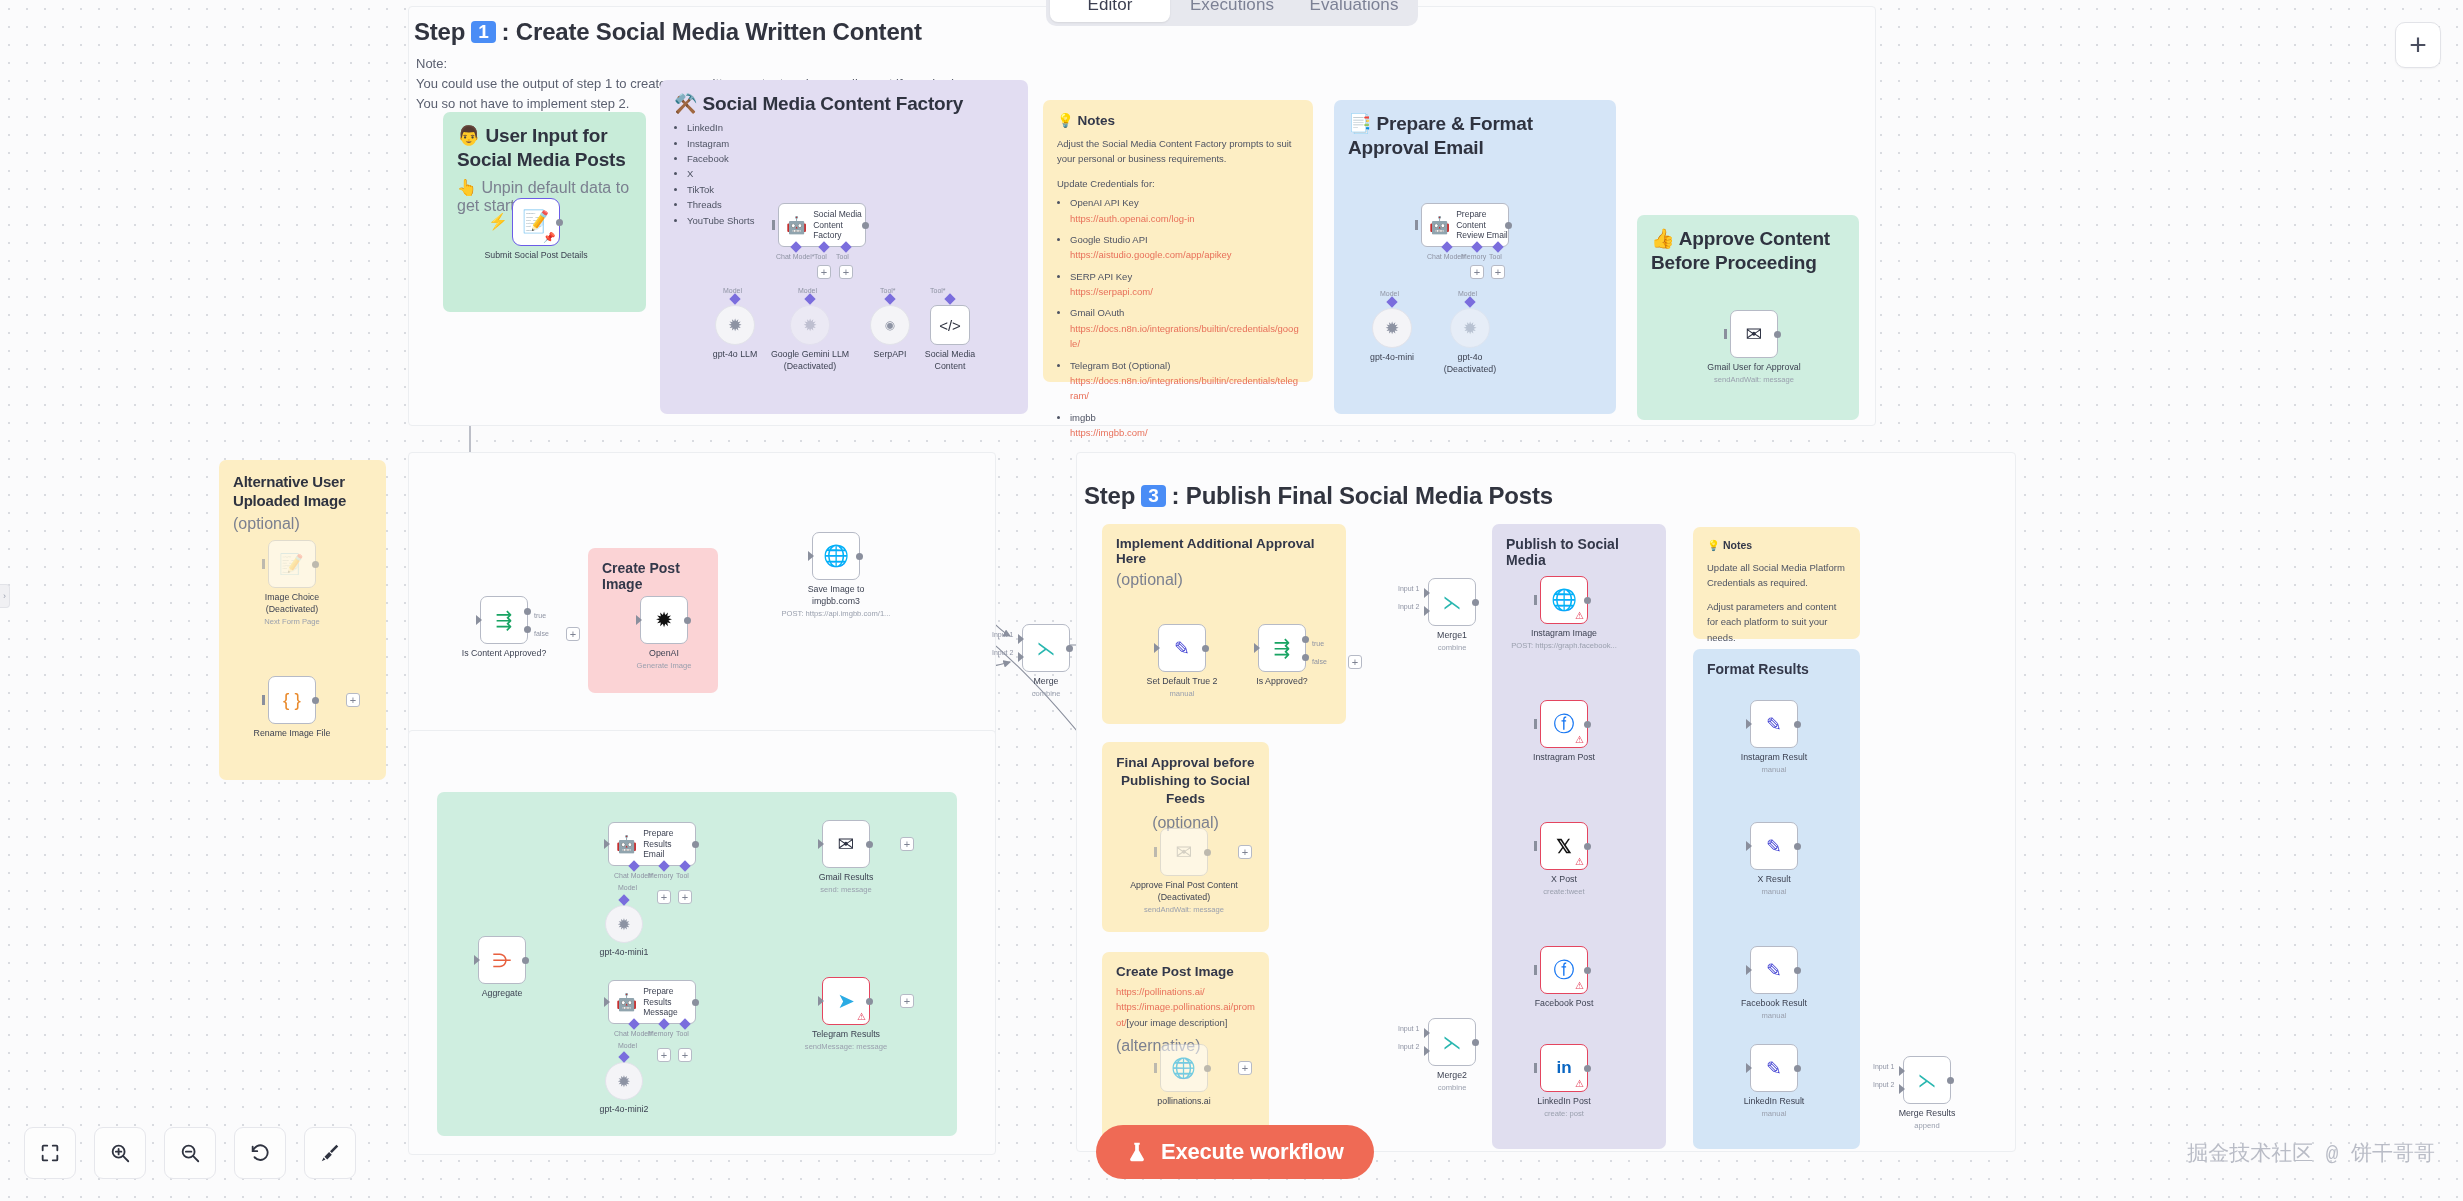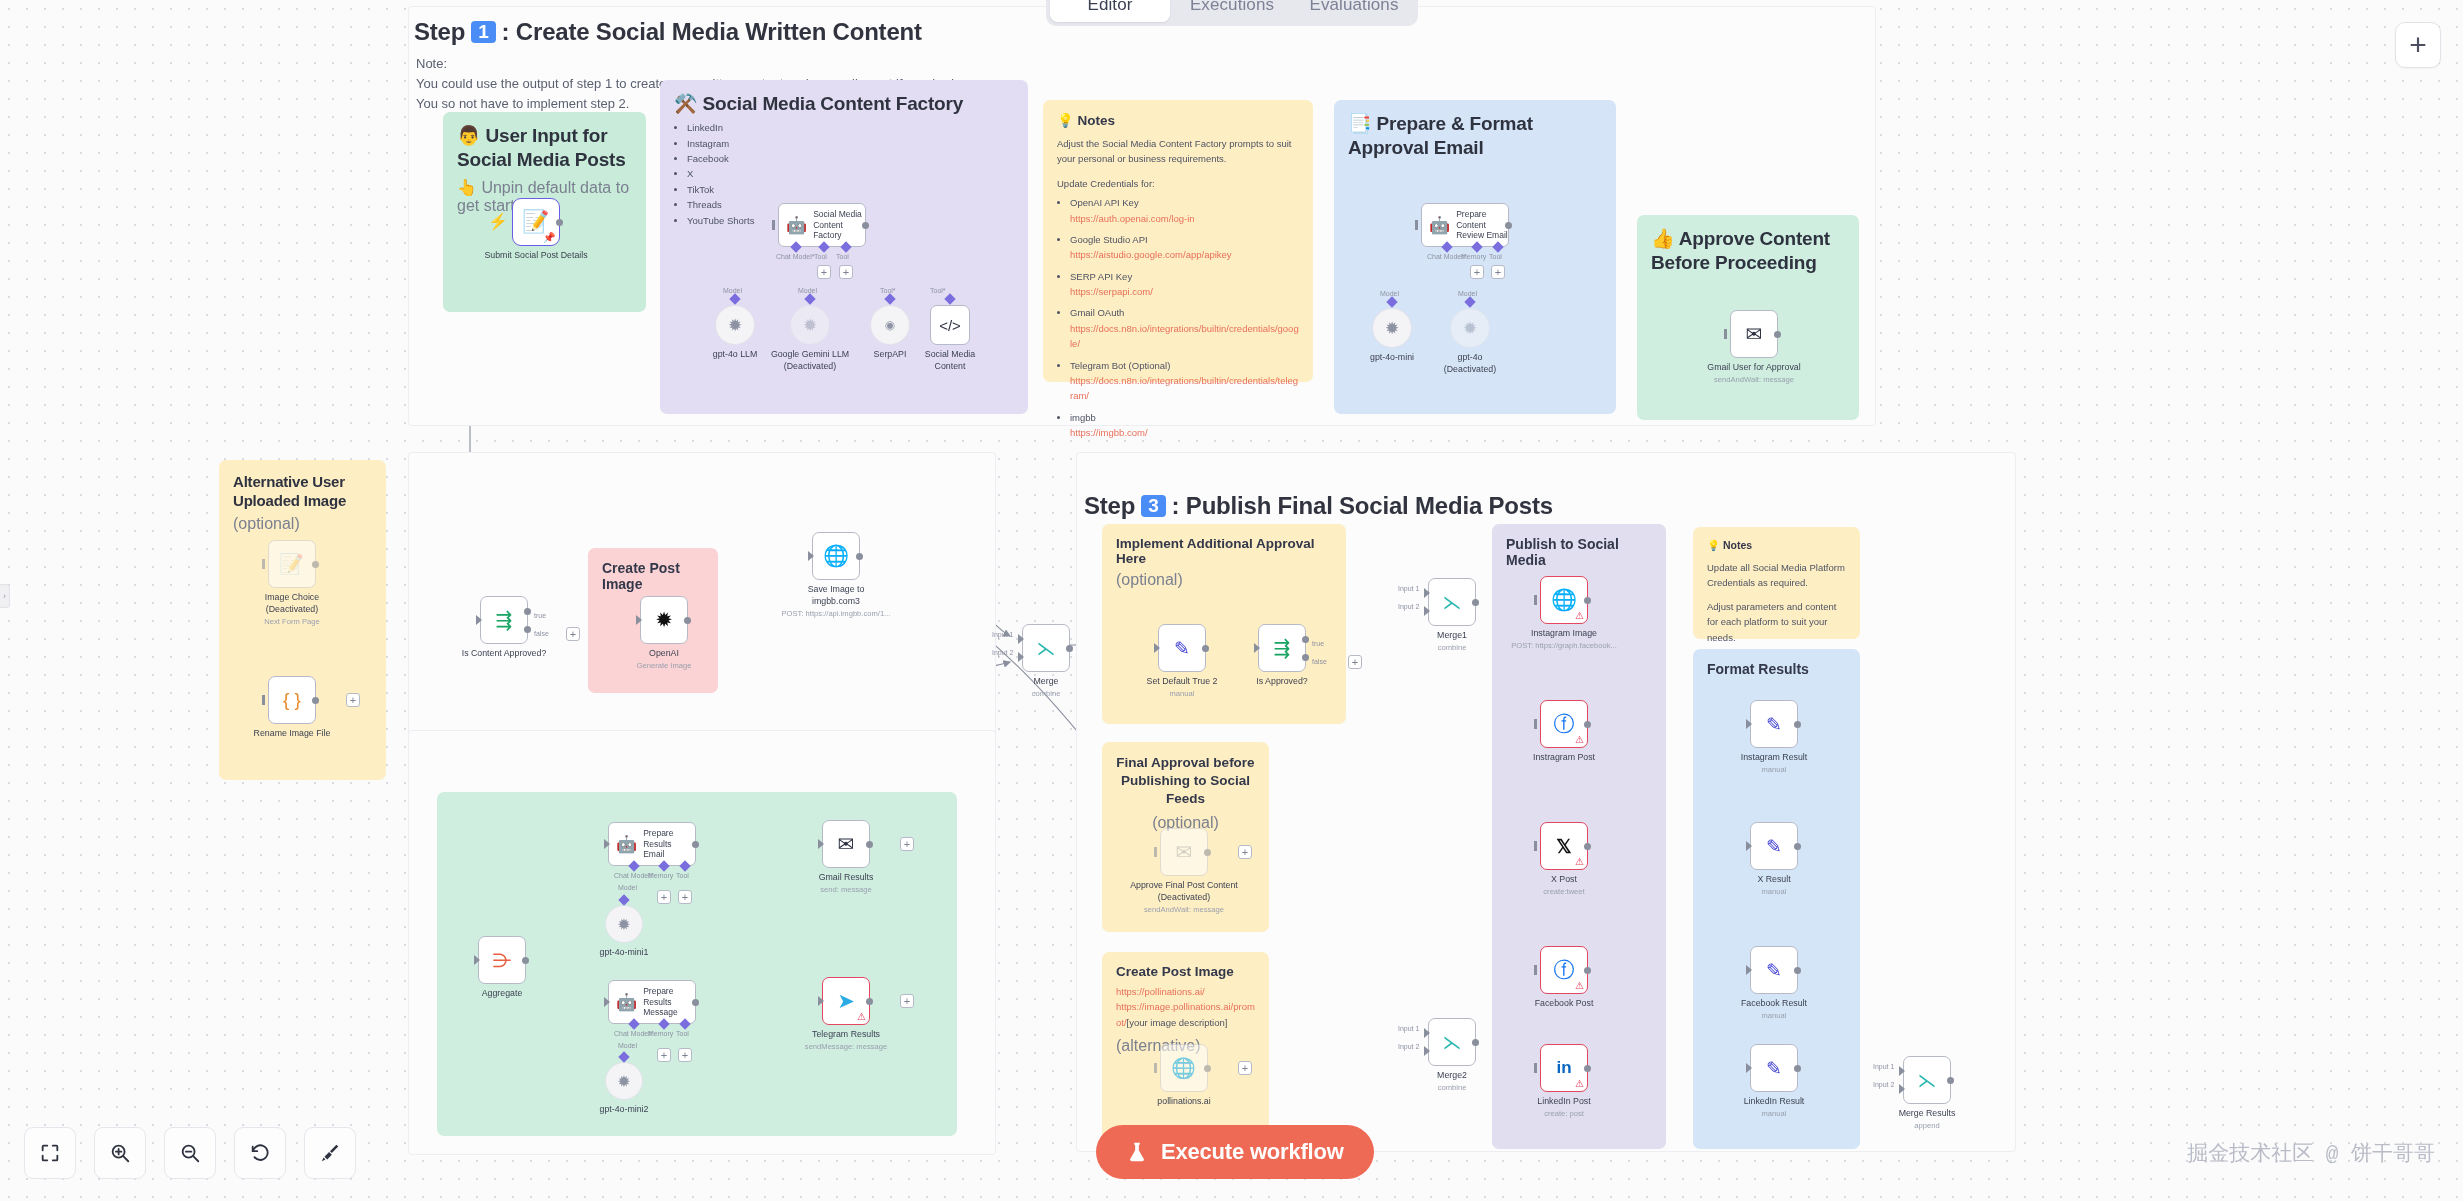--- a/index.html
+++ b/index.html
@@ -185,21 +185,21 @@
 
   <div class="step-title" style="left:414px; top:18px;">
     <span>Step</span><span class="step-num">1</span><span>: Create Social Media Written Content</span>
   </div>
   <div class="note-small" style="left:416px; top:54px; width:640px;">
     <div>Note:</div>
     <div>You could use the output of step 1 to create your written content and manually post if required.</div>
     <div>You so not have to implement step 2.</div>
   </div>
 
-  <div class="step-title" style="left:1084px; top:492px;text-align:center;">
+  <div class="step-title" style="left:1084px; top:482px;text-align:center;">
     <span>Step</span><span class="step-num">3</span><span>: Publish Final Social Media Posts</span>
   </div>
 
   <div class="sticky green" style="left:443px; top:112px; width:203px; height:200px;">
     <h3>
       <span>👨</span>
       <span>User Input for Social Media Posts</span>
     </h3>
     <div class="sub">
       <span>👆</span>

